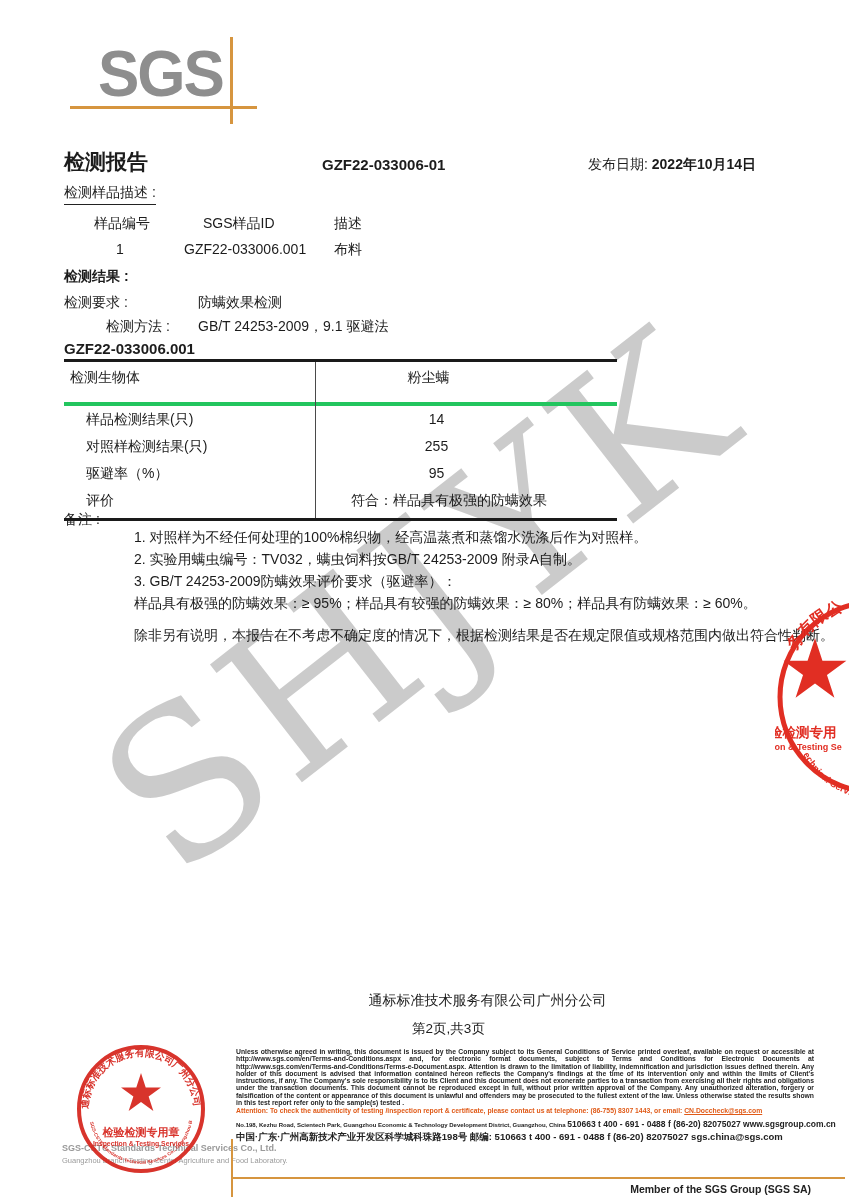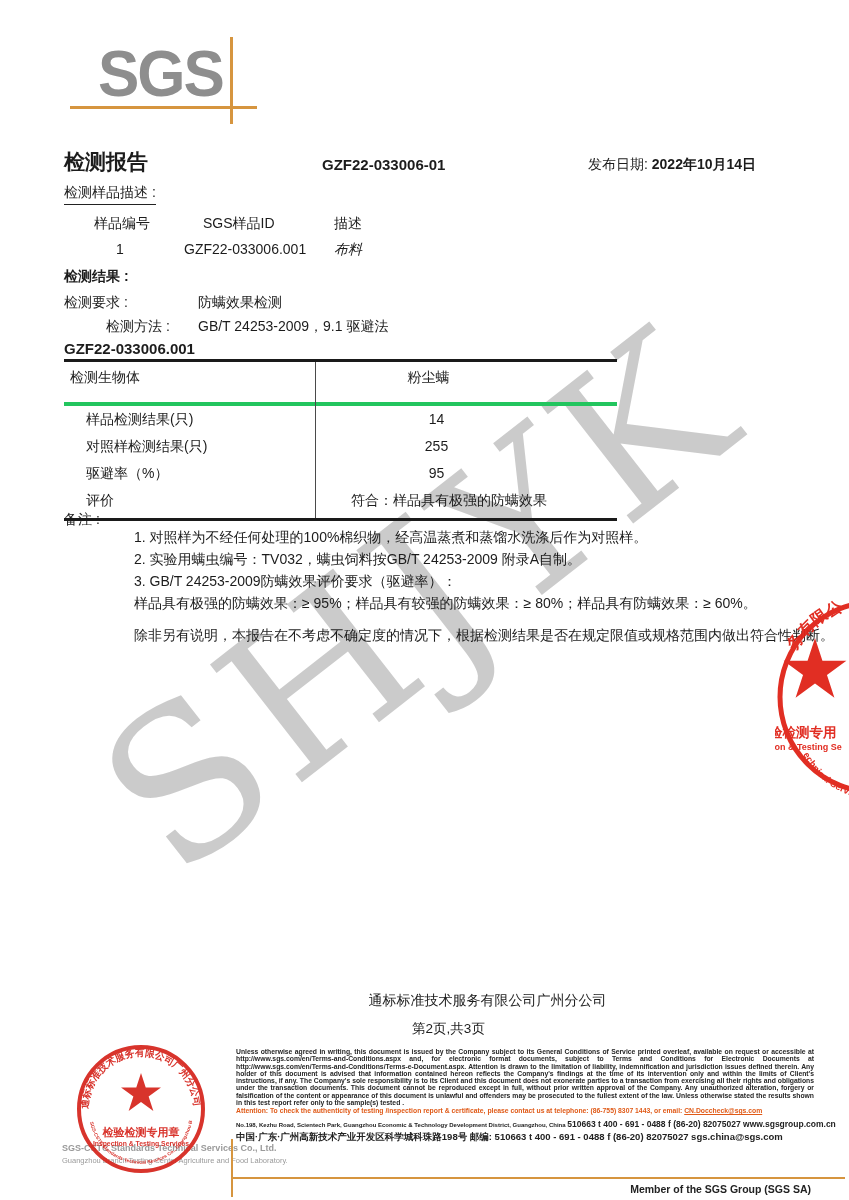--- a/index.html
+++ b/index.html
@@ -83,21 +83,21 @@
       <span>发布日期:</span>
       <b>2022年10月14日</b>
     </div>
     <div class="abs sample-desc">检测样品描述 :</div>
 
     <div class="abs st-h" style="left:94px;">样品编号</div>
     <div class="abs st-h" style="left:203px;">SGS样品ID</div>
     <div class="abs st-h" style="left:334px;">描述</div>
     <div class="abs st-v" style="left:116px;">1</div>
     <div class="abs st-v" style="left:184px;">GZF22-033006.001</div>
-    <div class="abs st-v" style="left:334px;font-style:italic;">布料</div>
+    <div class="abs st-v" style="left:334px;">布料</div>
 
     <div class="abs res-h">检测结果 :</div>
     <div class="abs lbl" style="top:294px;">检测要求 :</div>
     <div class="abs val" style="top:294px;">防螨效果检测</div>
     <div class="abs lbl" style="top:318px;margin-left:42px;">检测方法 :</div>
     <div class="abs val" style="top:318px;">GB/T 24253-2009，9.1 驱避法</div>
     <div class="abs sid-h">GZF22-033006.001</div>
 
     <div class="abs rtable">
       <div class="vline"></div>

